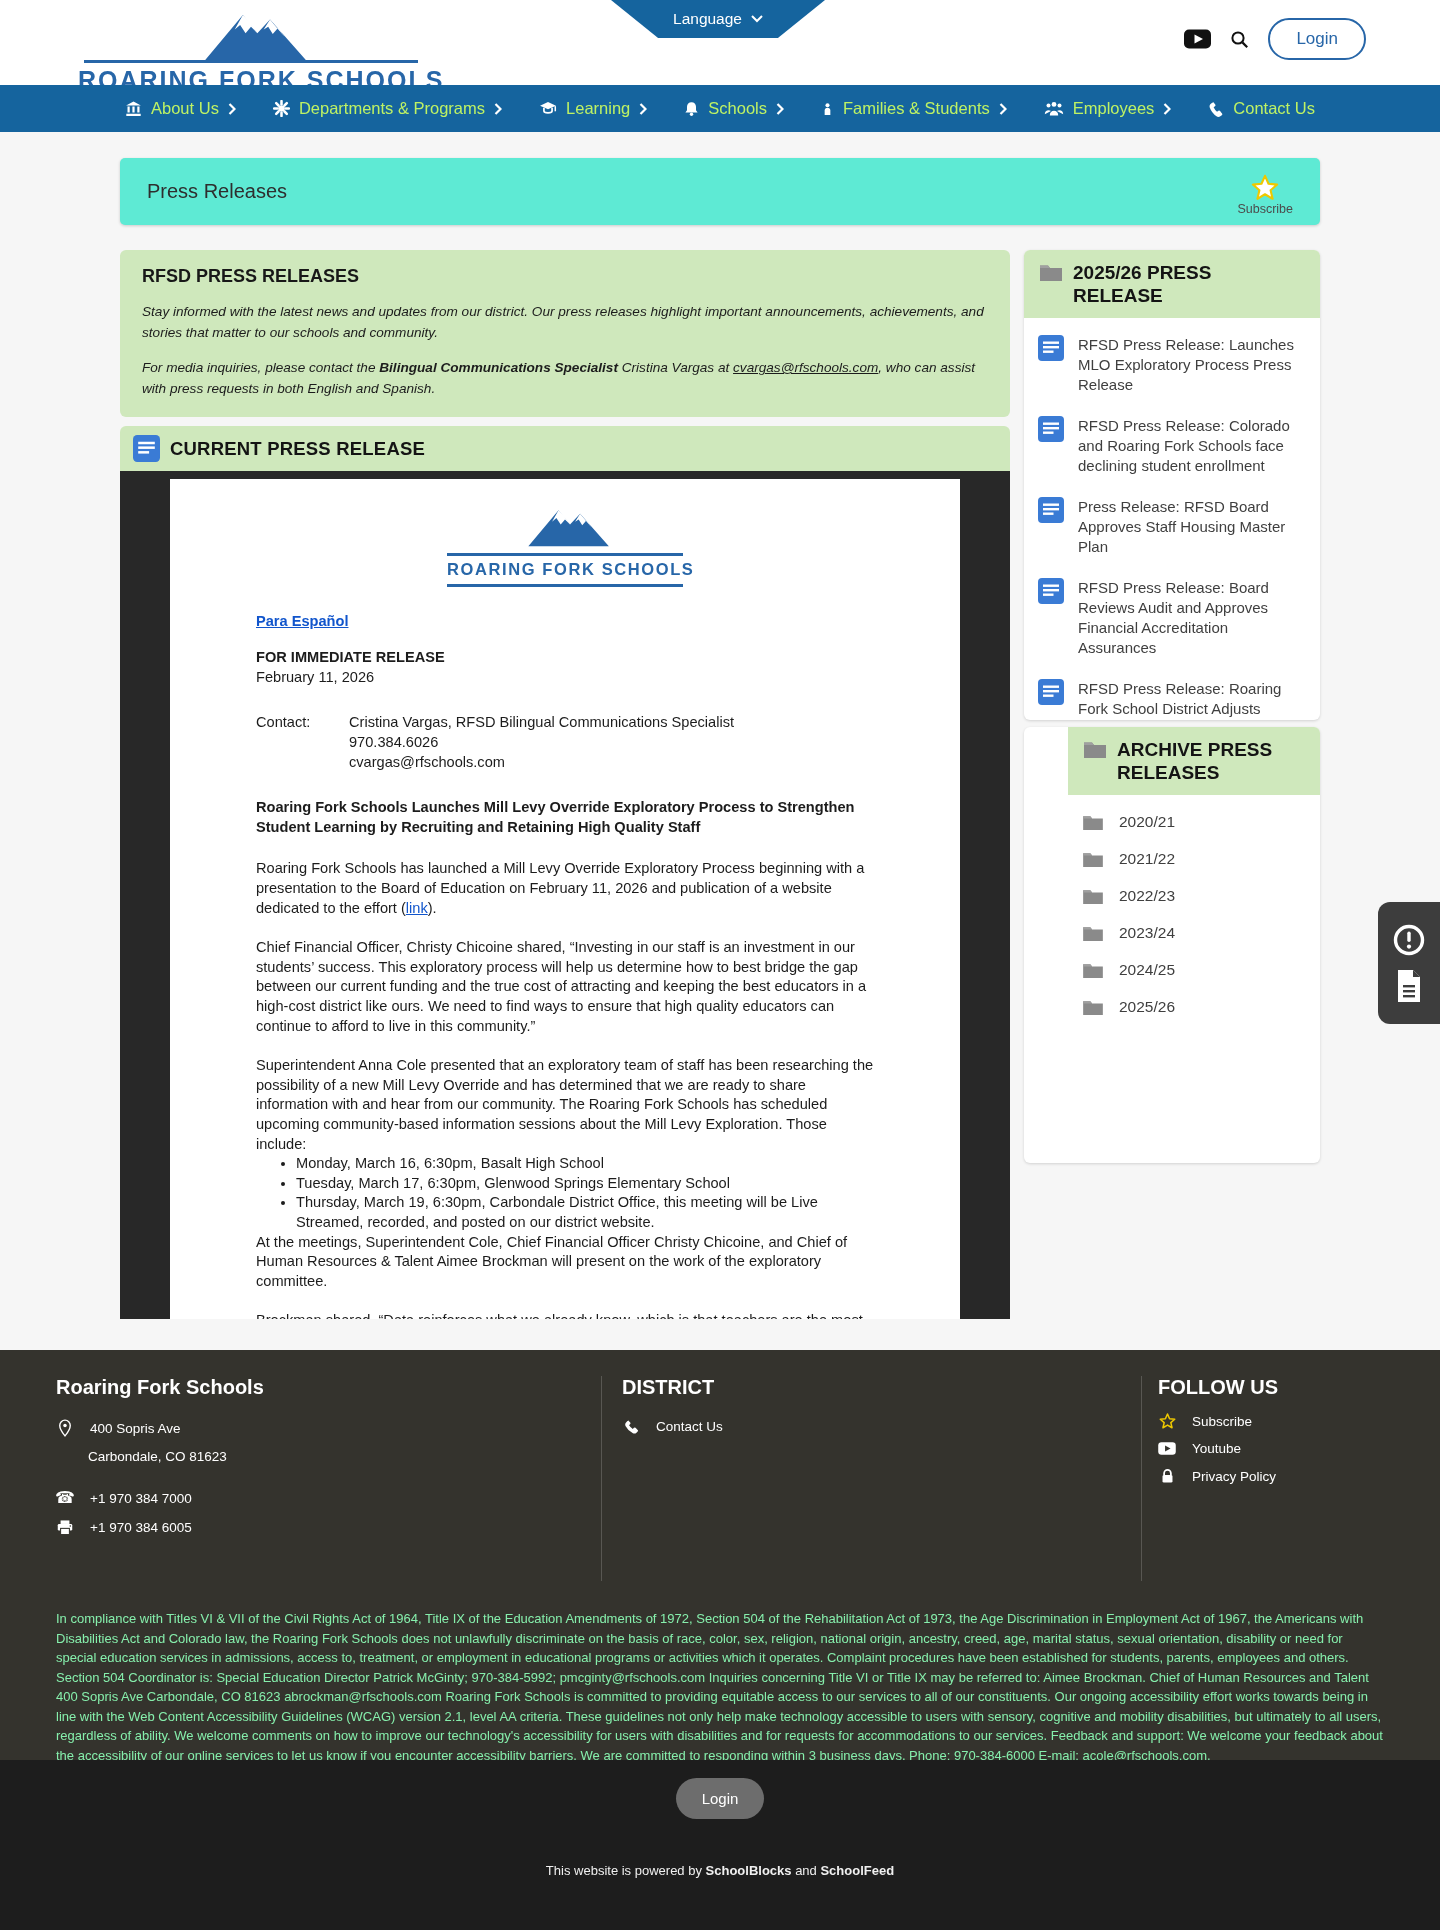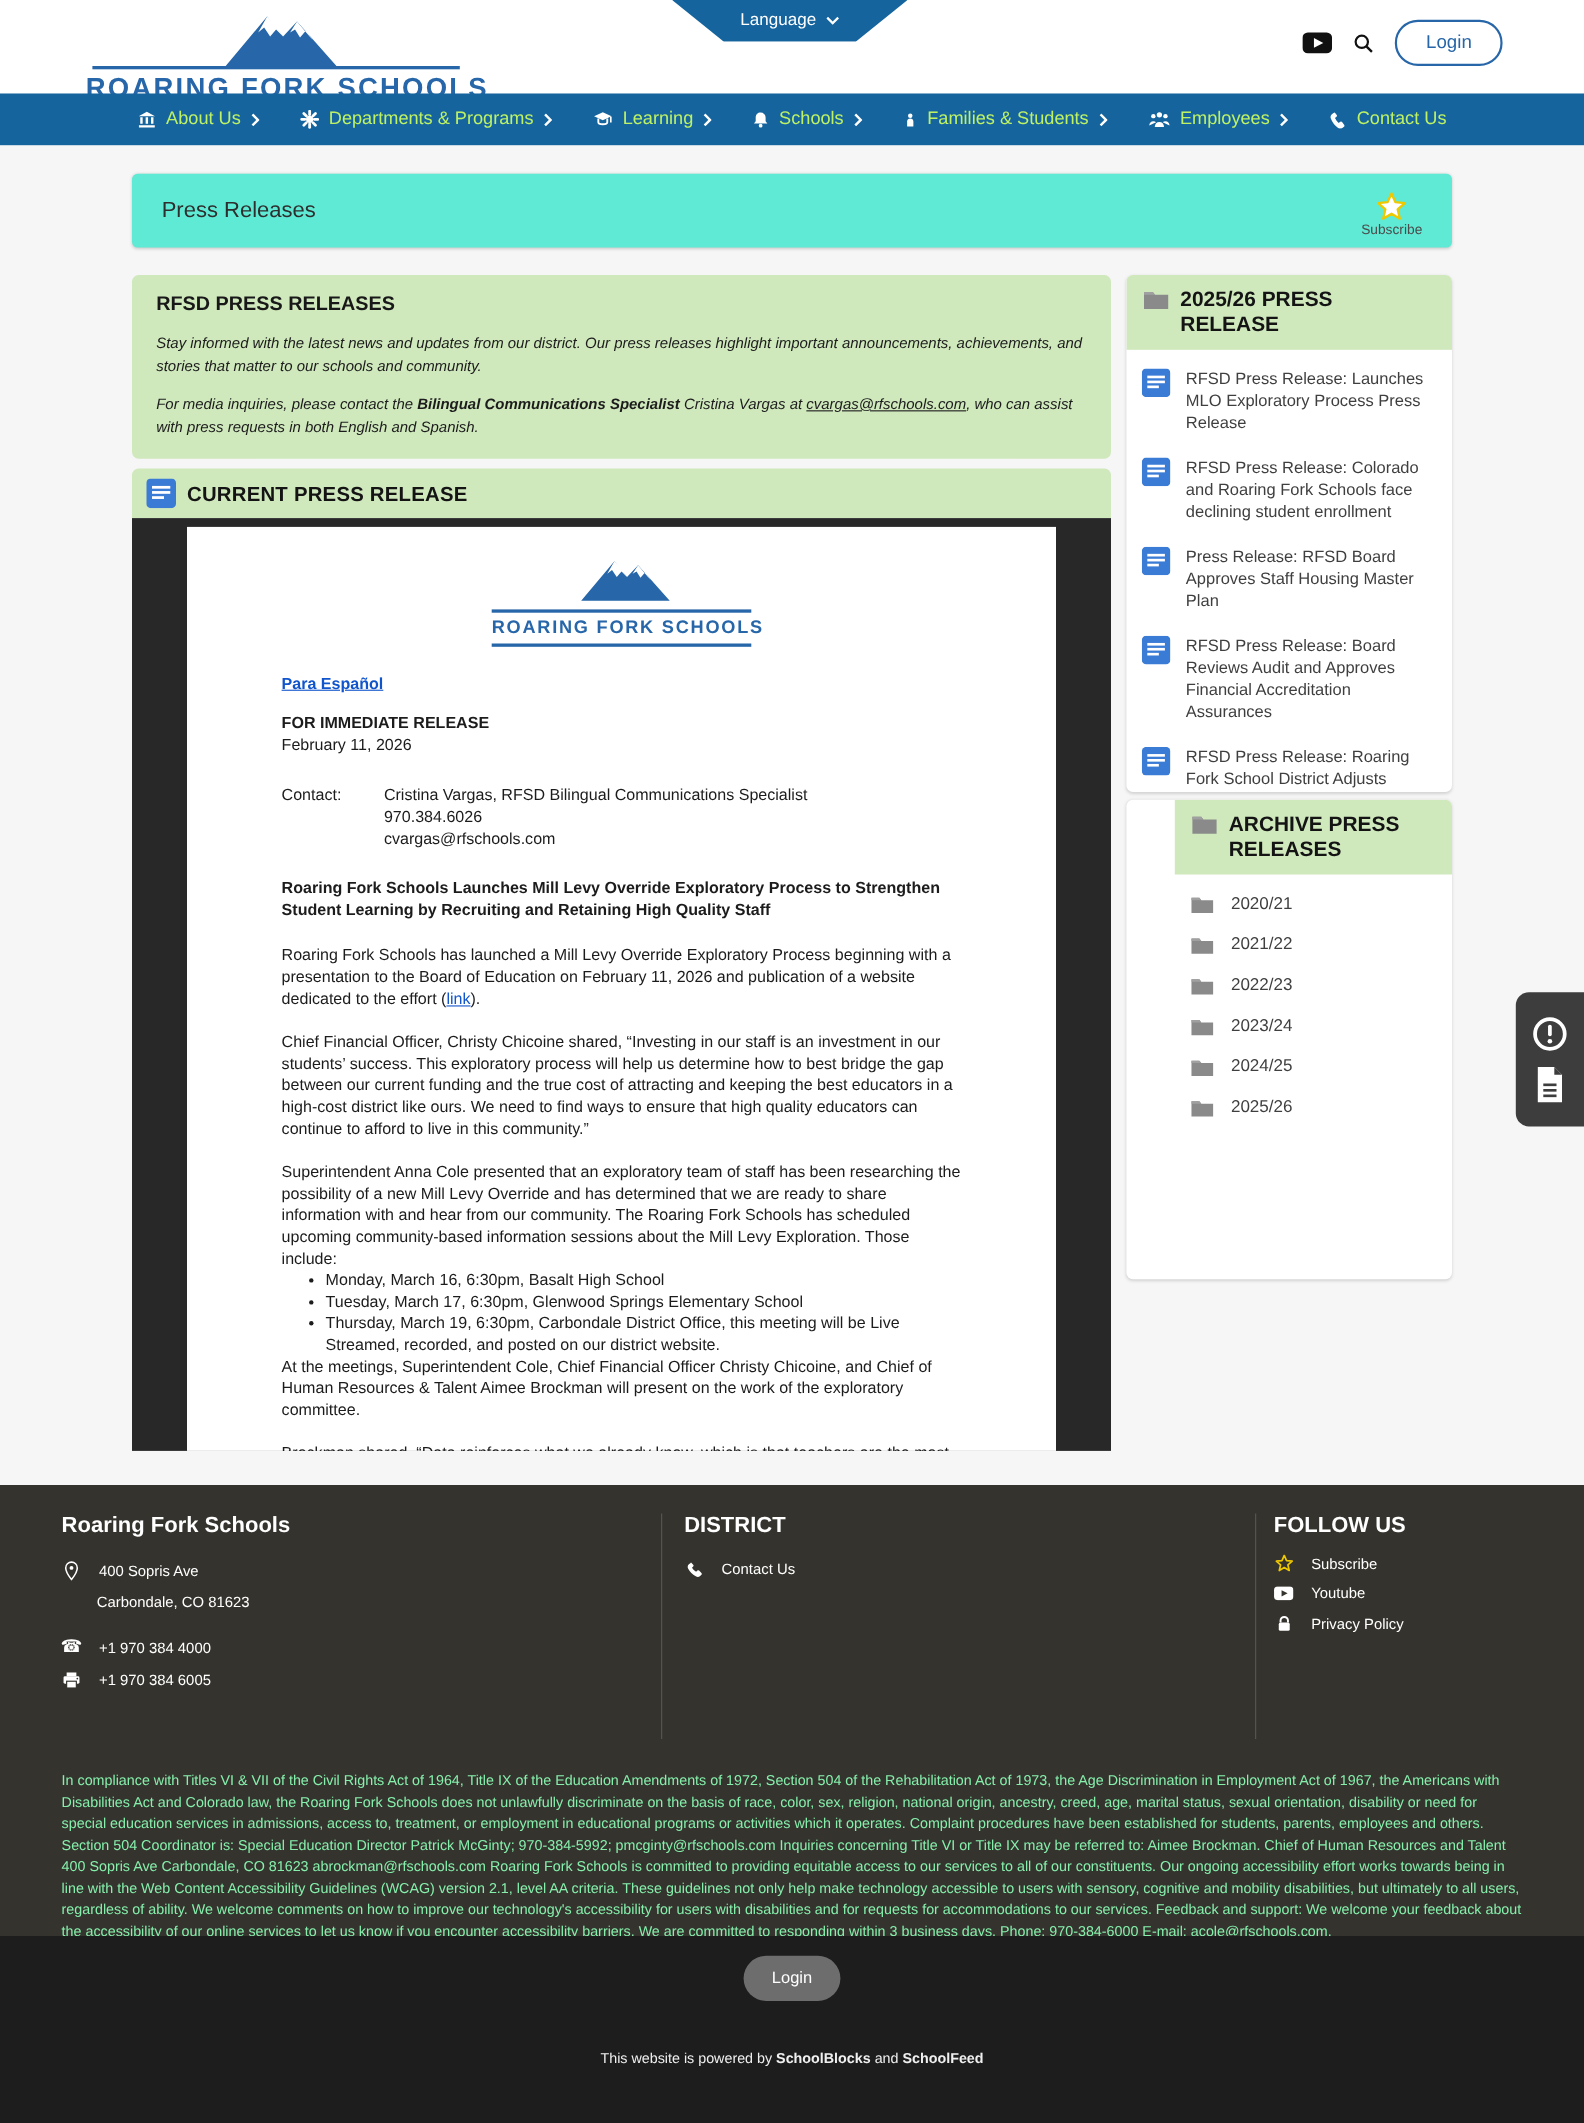--- a/index.html
+++ b/index.html
@@ -457,21 +457,21 @@
                 <circle cx="8" cy="7" r="2" fill="#fff"></circle>
               </svg>
           </span>
           <span>400 Sopris Ave</span>
         </div>
         <div class="f-row indent">
           <span>Carbondale, CO 81623</span>
         </div>
         <div class="f-row gap-top">
           <span class="f-ico tel-glyph">☎</span>
-          <span>+1 970 384 4000</span>
+          <span>+1 970 384 7000</span>
         </div>
         <div class="f-row">
           <span class="f-ico">
             <svg width="16" height="15" viewBox="0 0 18 17">
               <rect x="4" y="0.5" width="10" height="4" fill="#fff"></rect>
               <rect x="0.8" y="4.5" width="16.4" height="7.5" rx="1.5" fill="#fff"></rect>
               <rect x="4" y="9.5" width="10" height="7" fill="#fff" stroke="#34332d" stroke-width="1.2"></rect>
               <circle cx="15" cy="6.8" r="0.9" fill="#34332d"></circle>
             </svg>
           </span>

